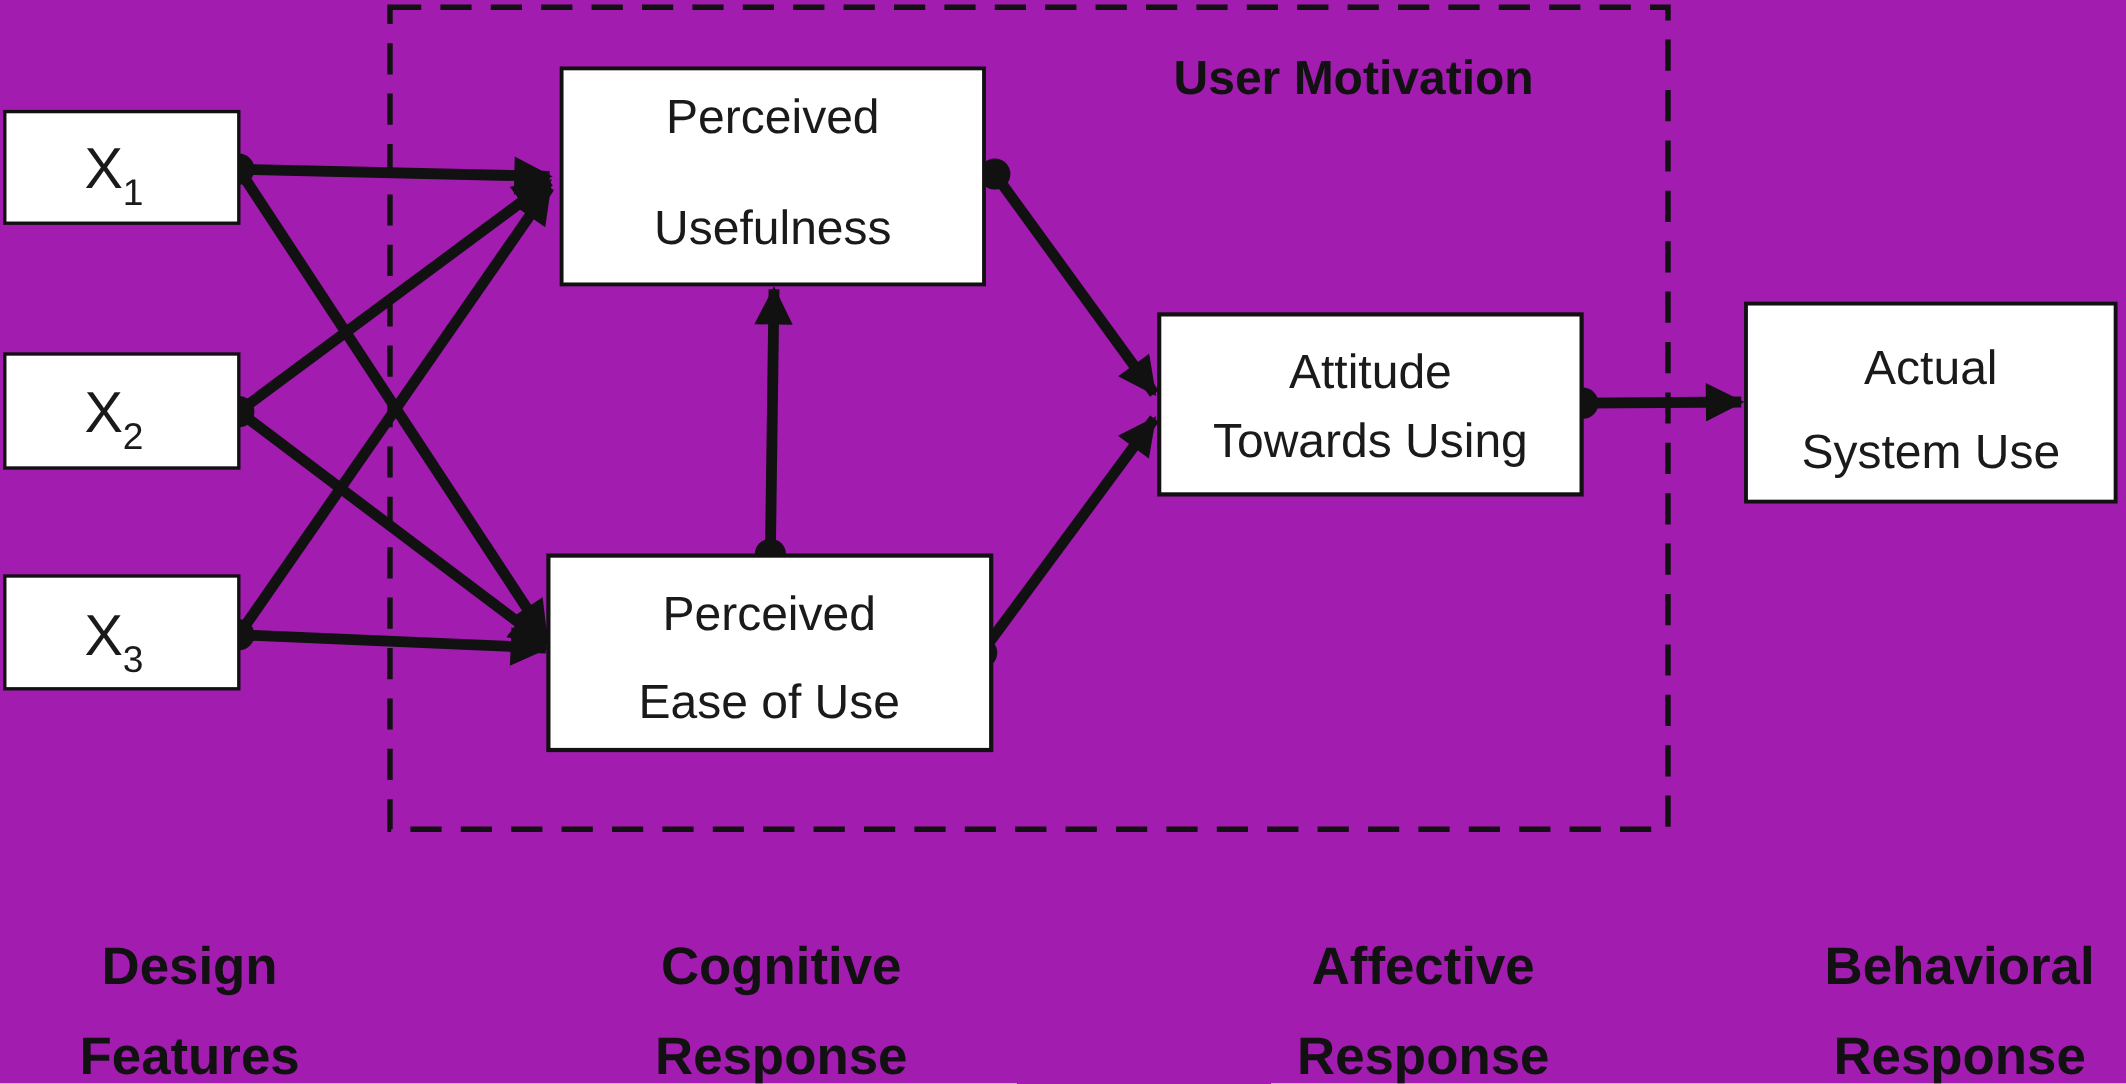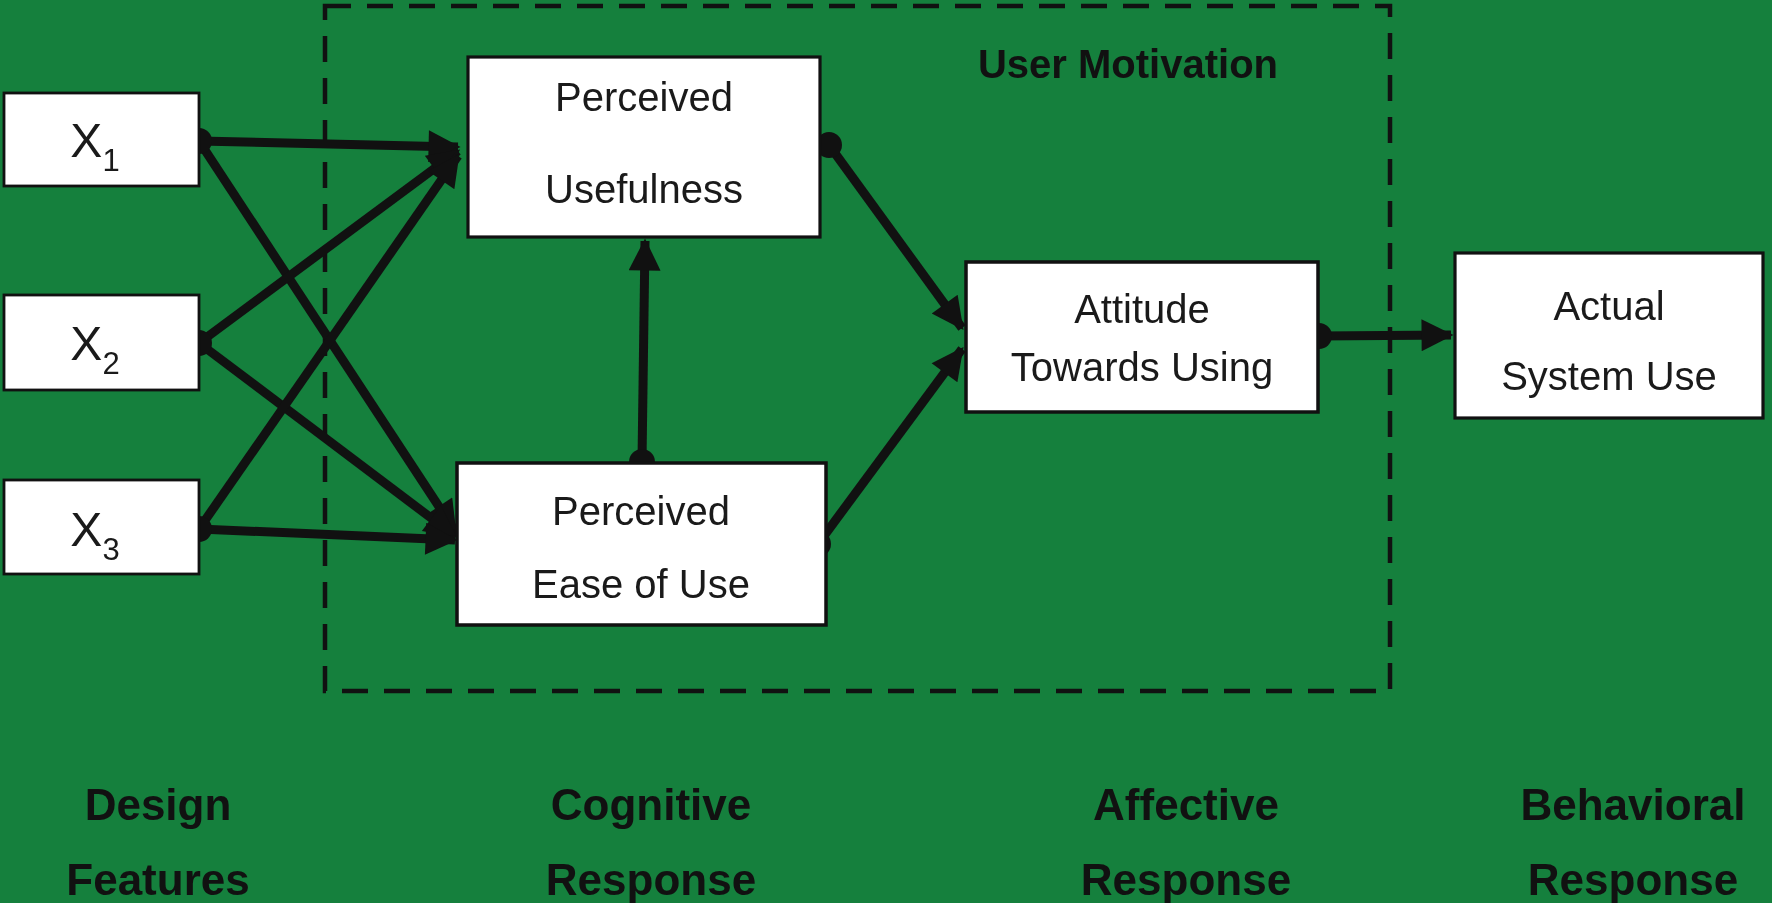--- a/index.html
+++ b/index.html
@@ -8,21 +8,21 @@
     background: #ffffff;
     width: 1772px;
     height: 903px;
     overflow: hidden;
     font-family: "Liberation Sans", sans-serif;
   }
   .stage {
     position: relative;
     width: 1772px;
     height: 903px;
-    background: #15803d;
+    background: #a21caf;
   }
   svg.diagram {
     position: absolute;
     left: 0;
     top: 0;
     width: 1772px;
     height: 903px;
     display: block;
   }
   .node-box {

